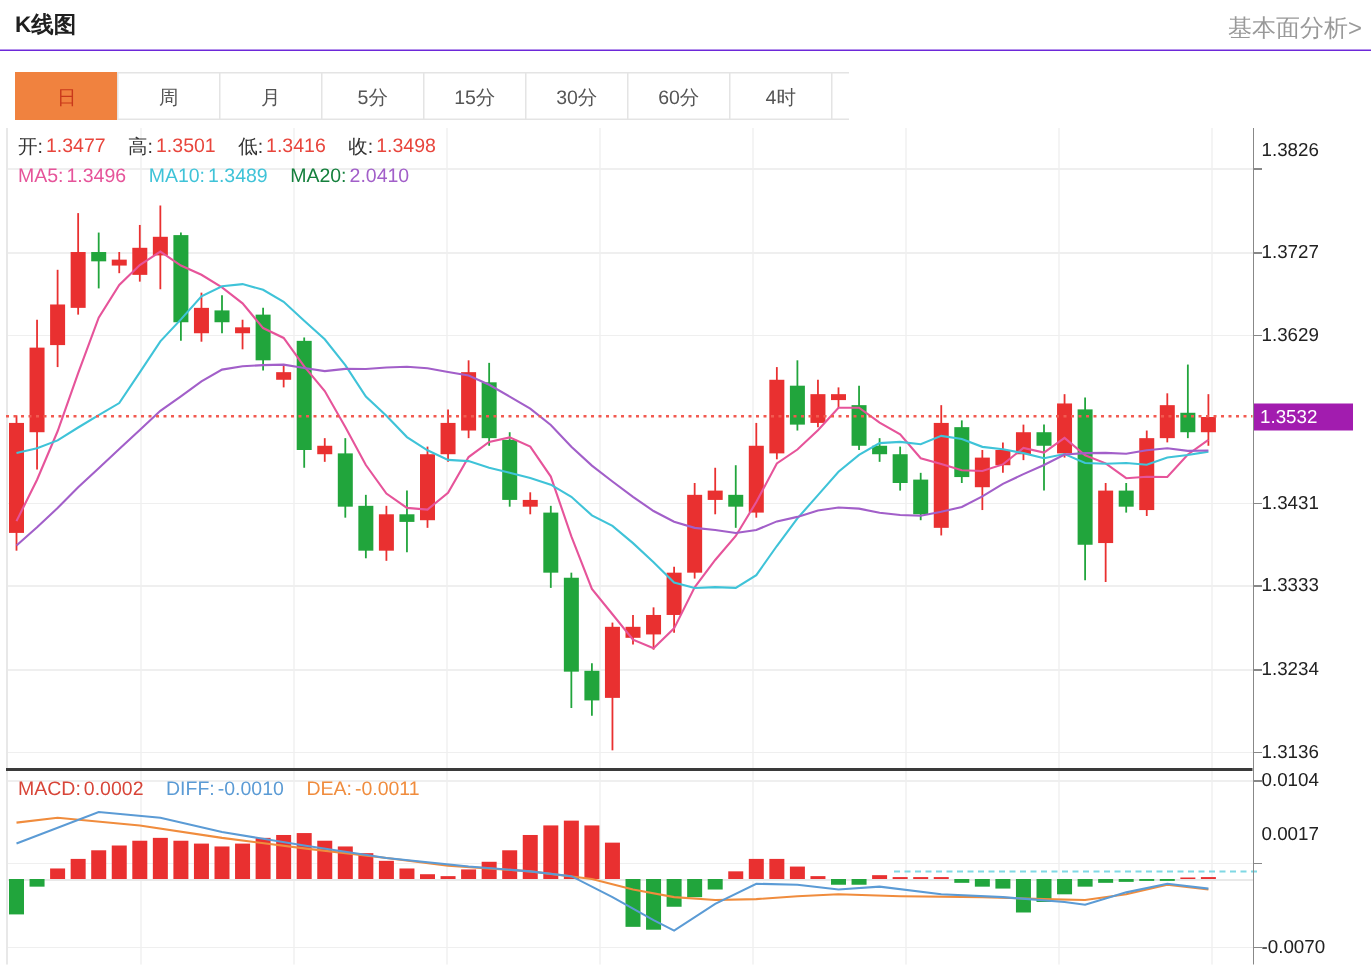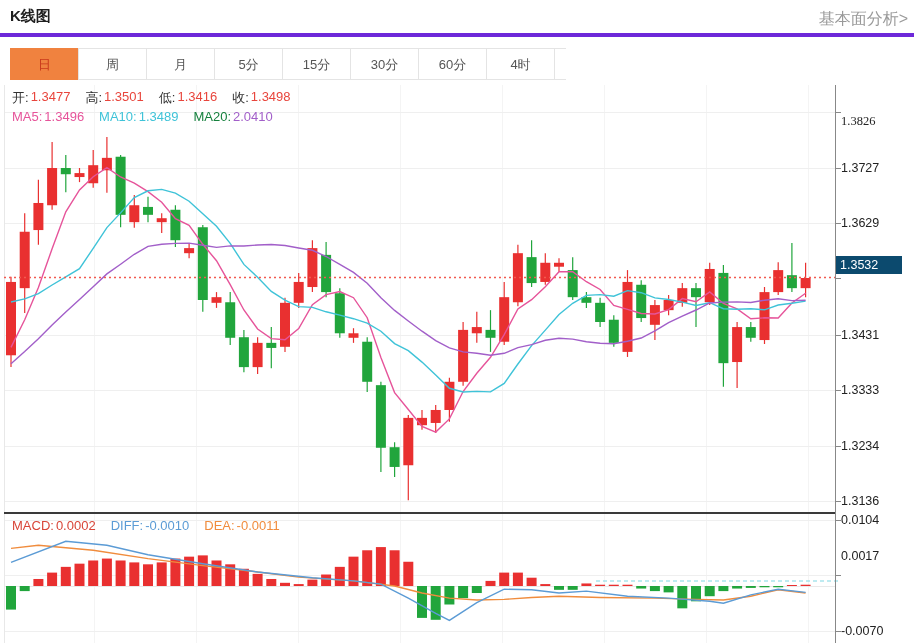--- a/index.html
+++ b/index.html
@@ -1,20 +1,20 @@
 <!DOCTYPE html>
 <html><head>
 <meta charset="utf-8">
 <style>
   html,body{margin:0;padding:0;}
   body{
     width:914px;height:643px;position:relative;overflow:hidden;background:#fff;
     font-family:"Liberation Sans","DejaVu Sans",sans-serif;
   }
-  .header{position:absolute;left:0;top:0;width:914px;height:33px;border-bottom:4px solid #6d28d9;background:#fff;}
+  .header{position:absolute;left:0;top:0;width:914px;height:33px;border-bottom:1px solid #6d28d9;background:#fff;}
   .page-title{position:absolute;left:10px;top:7px;font-size:15px;font-weight:bold;color:#1f1f1f;}
   .fund-link{position:absolute;right:6px;top:9px;font-size:16px;color:#999;cursor:pointer;text-decoration:none;}
   .tabbar{position:absolute;left:10px;top:48px;display:flex;}
   .tab{
     width:69px;height:32px;line-height:32px;text-align:center;font-size:13px;color:#555;
     background:#fff;border:1px solid #e4e4e4;margin-left:-1px;box-sizing:border-box;cursor:pointer;
   }
   .tab:first-child{margin-left:0;}
   .tab.active{background:#f0823f;border-color:#f0823f;color:#c9391b;}
   .tab-filler{width:12px;height:32px;border-top:1px solid #e4e4e4;border-bottom:1px solid #e4e4e4;box-sizing:border-box;margin-left:-1px;}
@@ -310,26 +310,26 @@
       <span class="lab" style="color: rgb(91, 155, 213); text-align: right;">DIFF:</span>
       <span style="color: rgb(91, 155, 213);">-0.0010</span>
     </span>
     <span class="item">
       <span class="lab" style="color: rgb(240, 140, 61);">DEA:</span>
       <span style="color: rgb(240, 140, 61); text-align: center;">-0.0011</span>
     </span>
   </div>
 
 <div id="priceAxis">
-    <div class="axis-label" style="top: 113px; font-family: Liberation Serif, serif;">1.3826</div>
+    <div class="axis-label" style="top: 92px;">1.3826</div>
     <div class="axis-label" style="top: 160.017px;">1.3727</div>
     <div class="axis-label" style="top: 215.29px;">1.3629</div>
     <div class="axis-label" style="top: 326.966px;">1.3431</div>
     <div class="axis-label" style="top: 382.239px;">1.3333</div>
     <div class="axis-label" style="top: 438.077px;">1.3234</div>
     <div class="axis-label" style="top: 493.35px;">1.3136</div>
   </div>
-<div class="badge" id="badge" style="top: 256px; background: #0c4a6e;">1.3532</div>
+<div class="badge" id="badge" style="top: 269px; background: #a21caf;">1.3532</div>
 <div id="macdAxis">
     <div class="macd-axis-label" style="top: 511.657px;">0.0104</div>
     <div class="macd-axis-label" style="top: 548px;">0.0017</div>
     <div class="macd-axis-label" style="top: 622.654px;">-0.0070</div>
   </div>
 
 </body></html>

